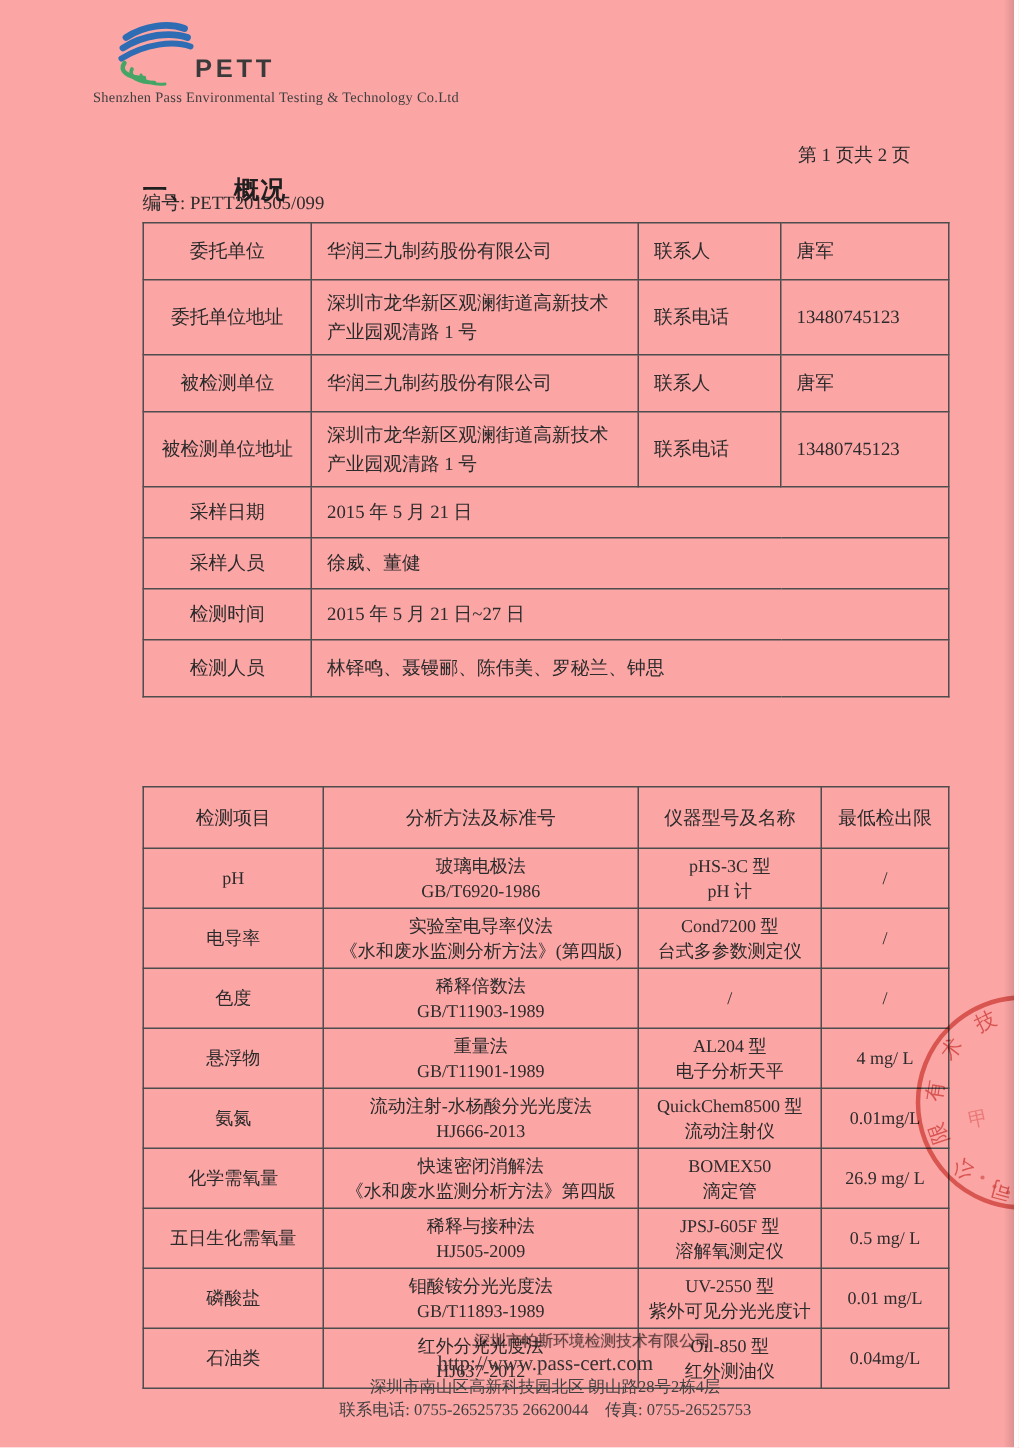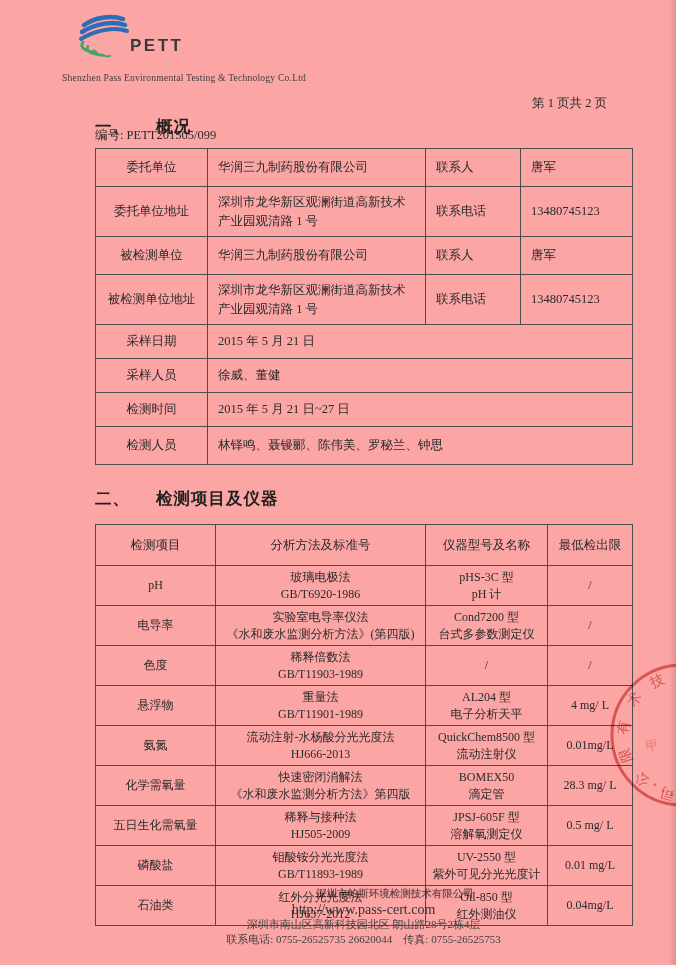--- a/index.html
+++ b/index.html
@@ -5,21 +5,21 @@
   html,body{margin:0;padding:0;background:#ffffff;}
   .page{position:relative;width:676px;height:965px;background:#fca5a5;overflow:hidden;
         font-family:"Liberation Serif","DejaVu Serif",serif;color:#2b2b2b;}
   .page::after{content:"";position:absolute;top:0;right:0;width:7px;height:100%;
         background:linear-gradient(to left,rgba(0,0,0,.12),rgba(0,0,0,0));pointer-events:none;}
   
   .logo-wrap{position:absolute;left:70px;top:14px;width:200px;height:46px;}
   .logo-svg{position:absolute;left:0;top:0;}
   .logo-text{position:absolute;left:60px;top:22px;font-family:"Liberation Sans","DejaVu Sans",sans-serif;
         font-weight:bold;font-size:17px;letter-spacing:2.5px;color:#3a3a3a;}
-  .company-en{position:absolute;left:62px;top:72px;font-size:9.6px;color:#3f3f3f;letter-spacing:.2px;}
+  .company-en{position:absolute;left:62px;top:60px;font-size:9.6px;color:#3f3f3f;letter-spacing:.2px;}
   .doc-no{position:absolute;left:95px;top:95px;font-size:12.5px;margin-top:32px;}
   .page-info{position:absolute;right:69px;top:95px;font-size:12.5px;}
   
   .sec-title{position:absolute;left:95px;font-size:16.5px;font-weight:600;color:#1f1f1f;letter-spacing:1px;}
   .sec-title .sec-name{margin-left:26px;}
   .s1{top:116px;} .s2{top:488px;}
   
   table{border-collapse:collapse;table-layout:fixed;position:absolute;left:95px;width:537px;}
   td,th{border:1px solid #4d4d4d;font-weight:normal;vertical-align:middle;line-height:1.45;
         overflow:hidden;}
@@ -115,23 +115,20 @@
       <td class="lab">检测时间</td>
       <td class="val" colspan="3">2015 年 5 月 21 日~27 日</td>
     </tr>
     <tr class="h38">
       <td class="lab">检测人员</td>
       <td class="val" colspan="3">林铎鸣、聂镘郦、陈伟美、罗秘兰、钟思</td>
     </tr>
   </tbody>
     </table>
 
-  <div class="sec-title s2">
-    <span>二、</span><span class="sec-name">检测项目及仪器</span>
-  </div>
 
   <table class="t2">
     <colgroup>
         <col style="width:120px">
         <col style="width:210px">
         <col style="width:122px">
         <col style="width:85px">
       </colgroup>
     <tbody>
         <tr>
@@ -203,21 +200,21 @@
     <tr>
       <td>化学需氧量</td>
       <td class="two">
             <div>快速密闭消解法</div>
             <div>《水和废水监测分析方法》第四版</div>
           </td>
       <td class="two">
             <div>BOMEX50</div>
             <div>滴定管</div>
           </td>
-      <td>28.3 mg/ L</td>
+      <td>26.9 mg/ L</td>
     </tr>
     <tr>
       <td>五日生化需氧量</td>
       <td class="two">
             <div>稀释与接种法</div>
             <div>HJ505-2009</div>
           </td>
       <td class="two">
             <div>JPSJ-605F 型</div>
             <div>溶解氧测定仪</div>

